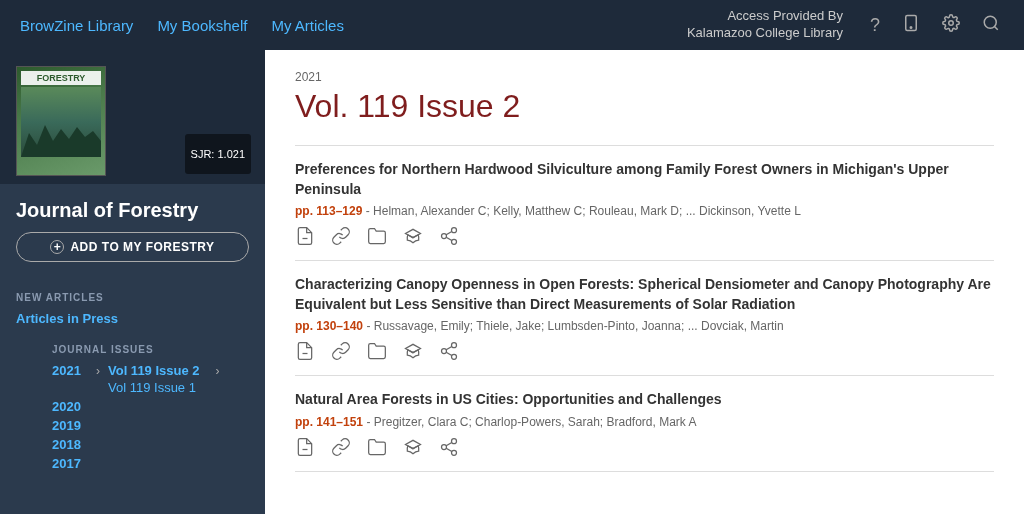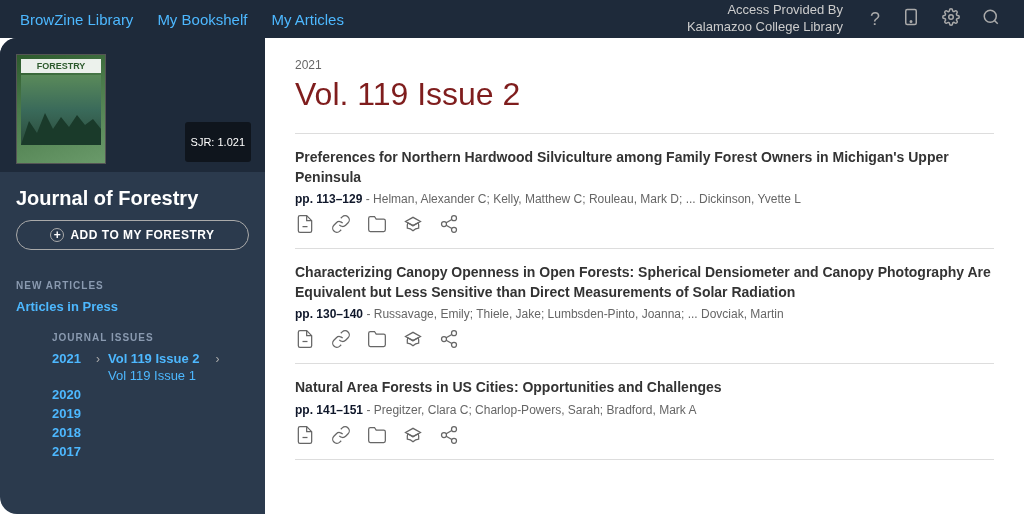--- a/index.html
+++ b/index.html
@@ -5,32 +5,32 @@
     * { box-sizing: border-box; margin: 0; padding: 0; }
     body { font-family: Arial, sans-serif; font-size: 14px; color: #333; background: #fff; width: 1024px; height: 514px; overflow: hidden; display: flex; flex-direction: column; }
 
     
     .top-nav {
       background: #1e2a3a;
       display: flex;
       align-items: center;
       justify-content: space-between;
       padding: 16px 20px;
-      height: 38px;
+      height: 50px;
       flex-shrink: 0;
     }
     .nav-left { display: flex; align-items: center; gap: 24px; }
     .nav-link { color: #4db8ff; text-decoration: none; font-size: 15px; font-weight: 500; cursor: pointer; }
     .nav-right { display: flex; align-items: center; gap: 23px; }
     .access-text { color: #ccc; font-size: 13px; text-align: right; line-height: 1.3; }
     .nav-icons { display: flex; align-items: center; gap: 14px; }
     .nav-icon-btn { color: #aaa; background: none; border: none; cursor: pointer; font-size: 18px; padding: 4px; }
 
     
-    .main-content { display: flex; flex: 1; overflow: hidden; border-radius: 17px; }
+    .main-content { display: flex; flex: 1; overflow: hidden; }
 
     
     .sidebar {
       width: 265px;
       background: #2b3a4d;
       color: #fff;
       flex-shrink: 0;
       overflow-y: auto;
       padding-bottom: 20px;
     }
@@ -172,21 +172,21 @@
       padding: 20px 30px;
       background: #fff;
     }
     .volume-year { font-size: 12px; color: #666; margin-bottom: 4px; }
     .volume-title { font-size: 32px; font-weight: 300; color: #7f1d1d; margin-bottom: 20px; }
     .article-divider { border: none; border-top: 1px solid #ddd; margin: 0 0 14px; }
 
     .article-item { margin-bottom: 14px; }
     .article-title { font-size: 14px; font-weight: 700; color: #333; margin-bottom: 5px; line-height: 1.4; cursor: pointer; }
     .article-meta { font-size: 12px; color: #666; margin-bottom: 8px; }
-    .article-meta .pages { font-weight: 600; color: #0f172a; }
+    .article-meta .pages { font-weight: 600; color: #c2410c; }
     .article-actions { display: flex; align-items: center; gap: 16px; margin-bottom: 14px; }
     .action-icon { color: #666; cursor: pointer; font-size: 16px; display: flex; align-items: center; justify-content: center; }
 
     
     .icon-svg { width: 20px; height: 20px; fill: none; stroke: #666; stroke-width: 1.5; }
   </style>
 </head>
 <body>
 
 <nav class="top-nav">

